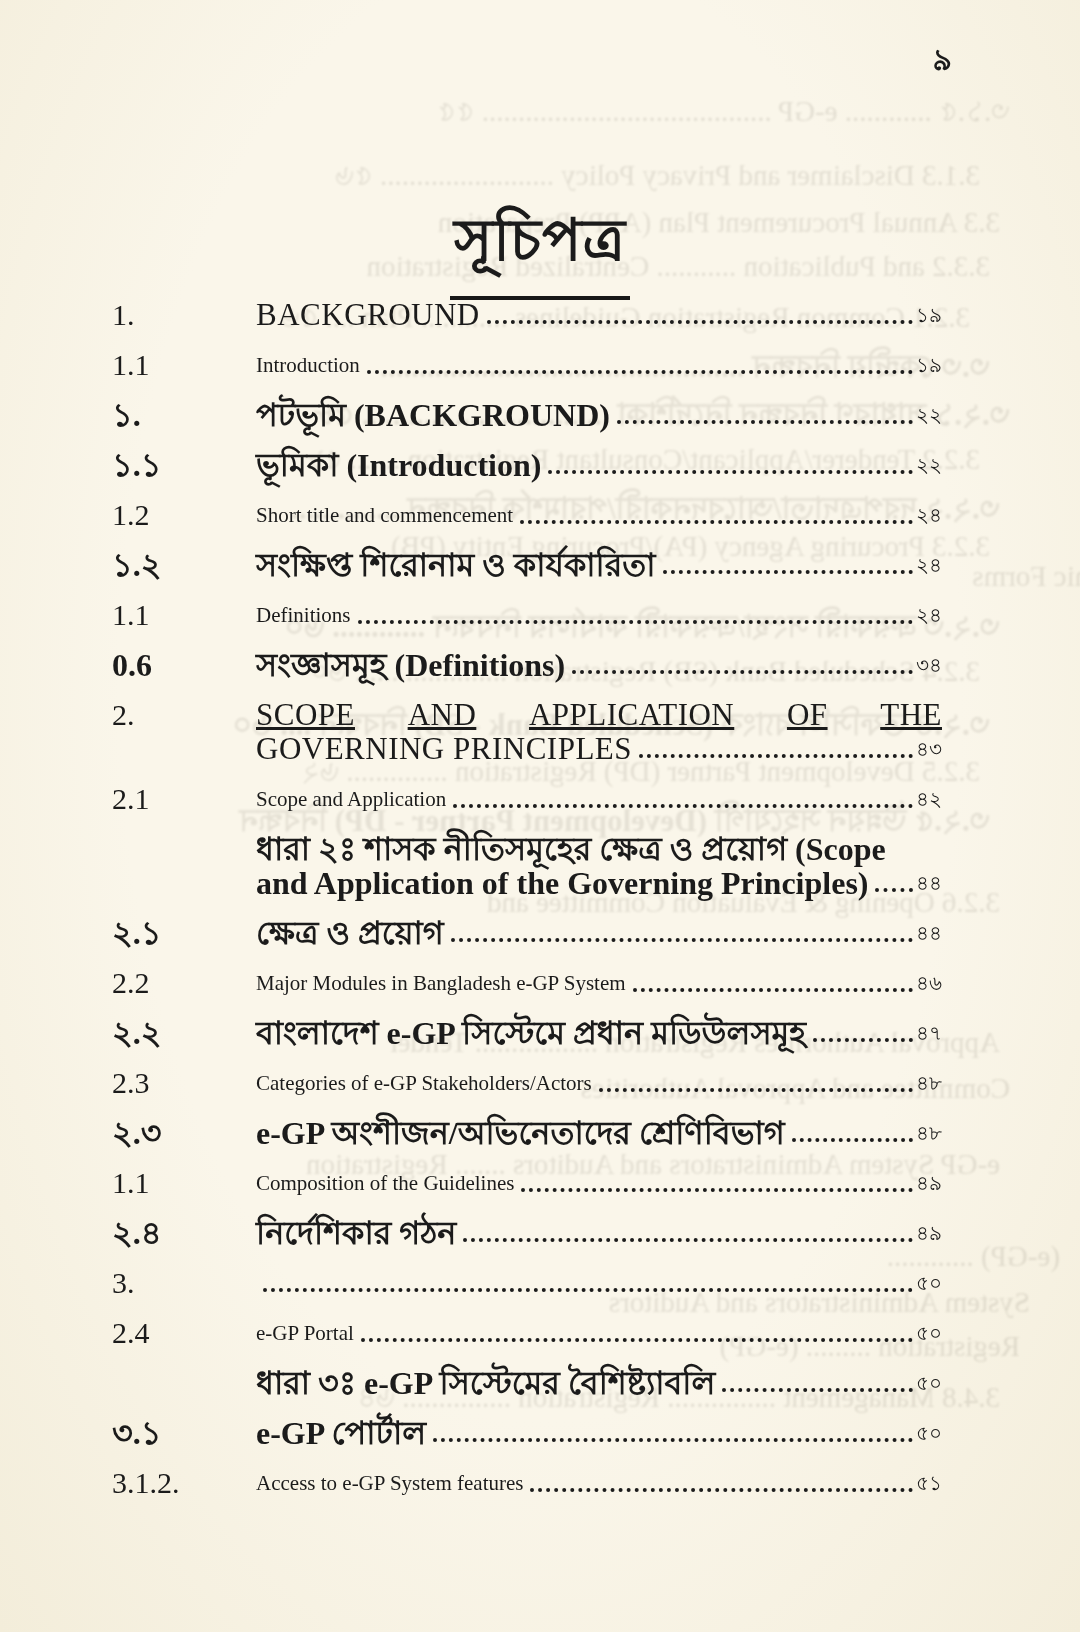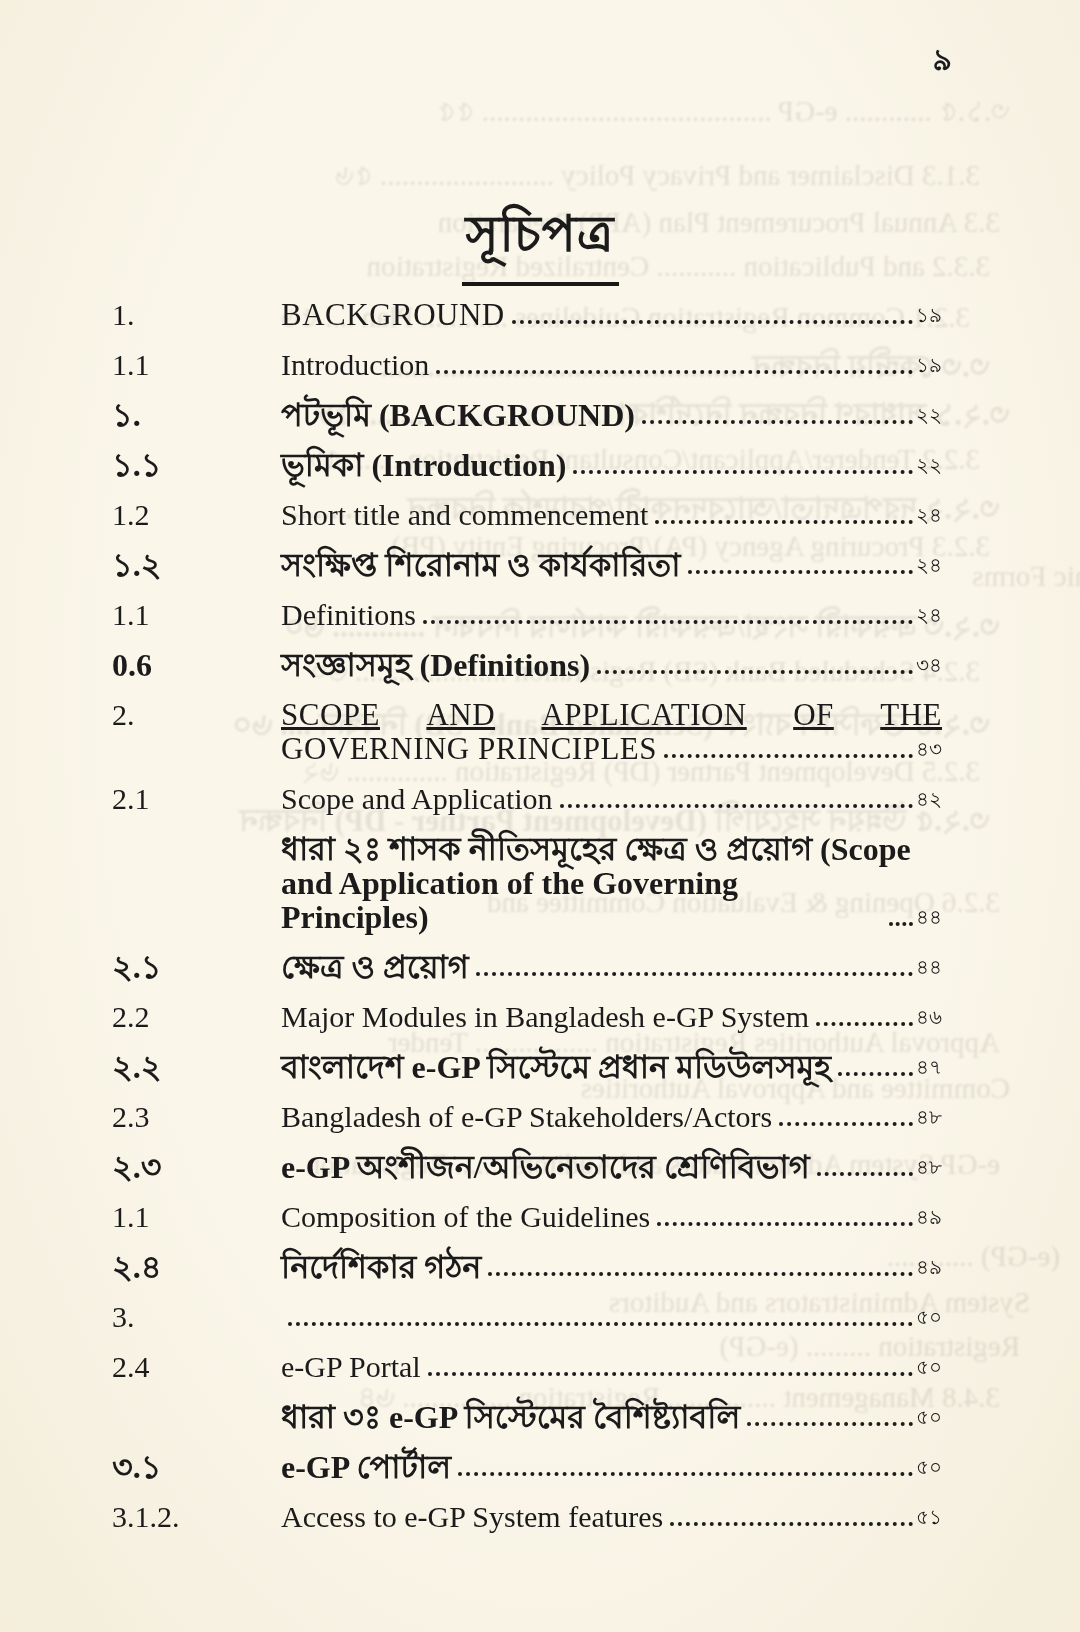--- a/index.html
+++ b/index.html
@@ -33,36 +33,36 @@
   .content { position: absolute; inset: 0; z-index: 2; }
 
   .page-number {
     position: absolute; top: 36px; right: 128px;
     font-size: 30px; font-weight: bold;
   }
 
   .title-wrap { position: absolute; top: 196px; left: 0; width: 100%; text-align: center; }
   .page-title {
     display: inline-block;
-    font-size: 50px; font-weight: bold;
+    font-size: 58px; font-weight: bold;
     border-bottom: 4px solid #171717;
     padding: 0 4px 3px 4px;
     letter-spacing: 1px;
   }
 
   .toc-list {
     position: absolute;
     top: 298px; left: 112px; right: 138px;
   }
   .toc-row { display: flex; margin-bottom: 16px; line-height: 34px; }
   .toc-row.gap { margin-top: 8px; }
   .toc-num { flex: none; width: 144px; font-size: 30px; }
-  .toc-body { flex: 1; min-width: 0; margin-left: 25px; }
+  .toc-body { flex: 1; min-width: 0; }
   .last-line { display: flex; }
-  .toc-title { font-size: 30px; }
+  .toc-title { font-size: 21px; }
   .line1 { font-size: 30px; }
   .jl { display: flex; justify-content: space-between; text-decoration: underline; } 
   .caps .toc-title, .caps .line1 { font-size: 31px; letter-spacing: 0.5px; }
   .bn-row .toc-title, .bn-row .line1, .bn-row .toc-num {
     font-size: 32px; font-weight: 600;
   }
   .leader {
     flex: 1;
     border-bottom: 4px dotted #1c1c1c;
     margin: 0 3px 8px 7px;
@@ -252,21 +252,21 @@
             <span class="toc-title">বাংলাদেশ e-GP সিস্টেমে প্রধান মডিউলসমূহ</span>
             <span class="leader"></span>
             <span class="toc-page">৪৭</span>
           </div>
         </div>
       </div>
       <div class="toc-row en-row">
         <span class="toc-num">2.3</span>
         <div class="toc-body">
           <div class="last-line">
-            <span class="toc-title">Bangladesh of e-GP Stakeholders/Actors</span>
+            <span class="toc-title">Categories of e-GP Stakeholders/Actors</span>
             <span class="leader"></span>
             <span class="toc-page">৪৮</span>
           </div>
         </div>
       </div>
       <div class="toc-row bn-row">
         <span class="toc-num">২.৩</span>
         <div class="toc-body">
           <div class="last-line">
             <span class="toc-title">e-GP অংশীজন/অভিনেতাদের শ্রেণিবিভাগ</span>

